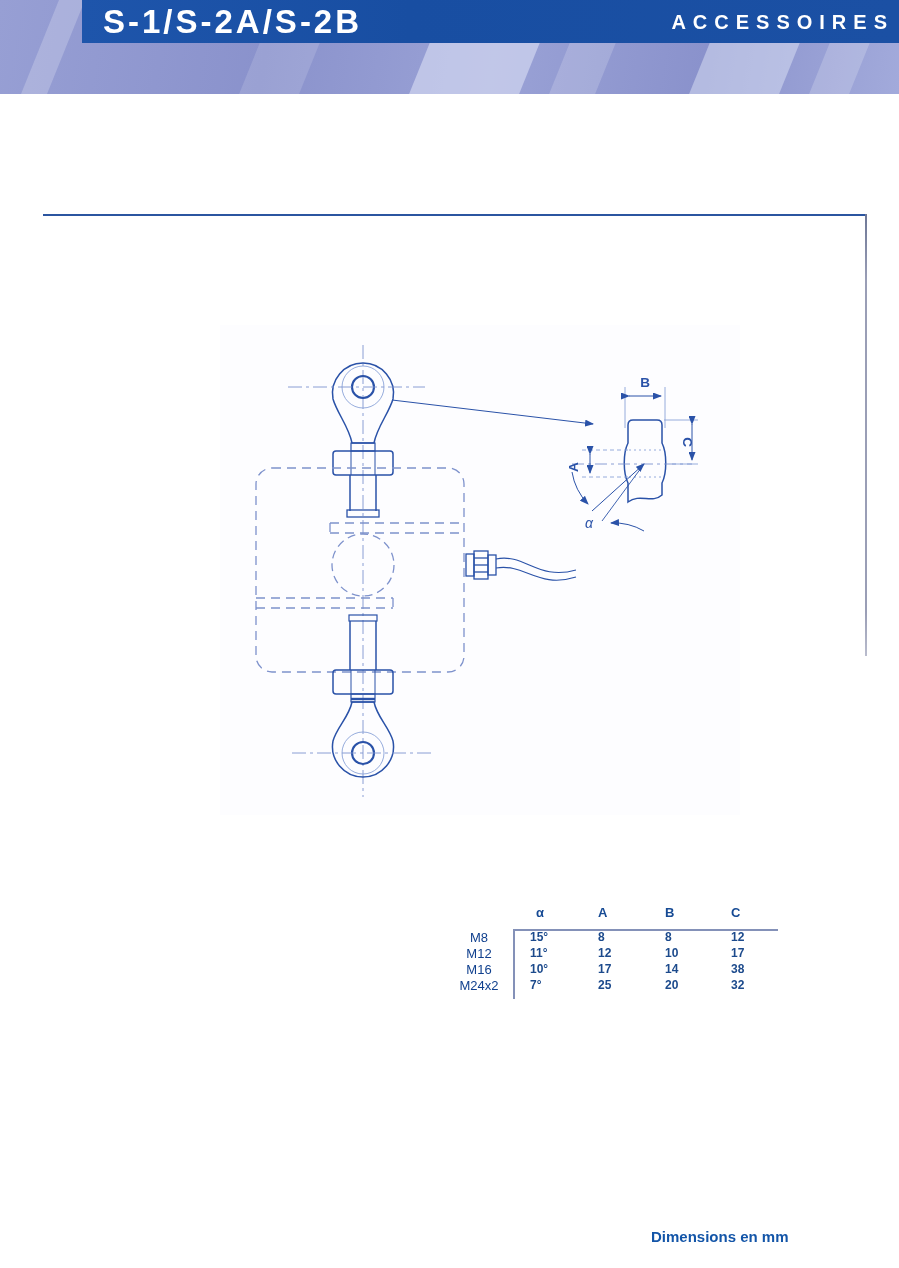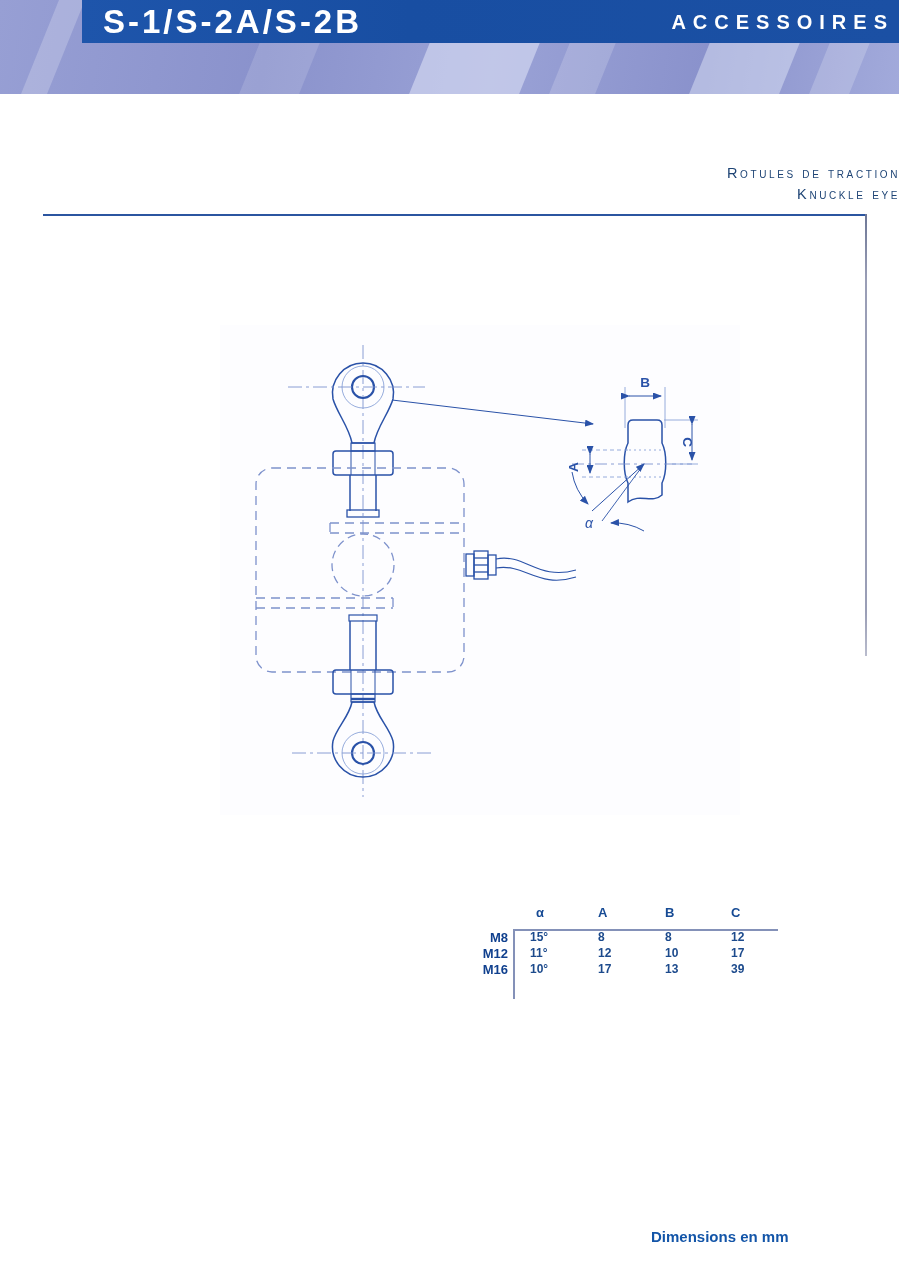--- a/index.html
+++ b/index.html
@@ -37,21 +37,21 @@
   
   .drawing{position:absolute;left:220px;top:325px;width:520px;height:490px;background:#fdfdff;}
   .drawing text{font-family:"Liberation Sans",sans-serif;font-size:13.5px;font-weight:bold;fill:#2a52a8;}
   .drawing text.greek{font-style:italic;font-weight:normal;font-size:14px;}
 
   
   .tbl{position:absolute;left:450px;top:905px;width:345px;color:#164a94;}
   .trow{display:grid;grid-template-columns:58px 22px 68px 67px 66px 1fr;align-items:center;height:16px;}
   .trow.head{height:24px;align-items:start;}
   .cell{font-size:12px;font-weight:600;color:#1c4a8c;}
-  .lbl{font-size:13px;font-weight:bold;color:#10408e;text-align:right;}
+  .lbl{font-size:13px;font-weight:normal;color:#10408e;text-align:center;}
   .hcell{font-size:13px;font-weight:bold;color:#164a94;}
   .pad6{padding-left:6px;}
   .tbl .hline{position:absolute;left:63px;top:24px;width:265px;height:2px;background:#8491b8;}
   .tbl .vline{position:absolute;left:63px;top:24px;width:2px;height:70px;background:#8491b8;}
 
   
   .footnote{position:absolute;left:651px;top:1228px;font-size:15px;font-weight:bold;color:#1355a8;}
 </style>
 </head>
 <body>
@@ -64,24 +64,20 @@
     <div class="streak s3"></div>
     <div class="streak s4"></div>
     <div class="streak s5"></div>
     <div class="streak s6"></div>
   </div>
   <div class="bar">
     <span class="model">S-1/S-2A/S-2B</span>
     <span class="section">ACCESSOIRES</span>
   </div>
 
-  <div class="headings">
-    <div>Rotules de traction</div>
-    <div>Knuckle eye</div>
-  </div>
 
   <div class="hrule"></div>
   <div class="vrule"></div>
 
   <svg class="drawing" viewBox="0 0 520 490" xmlns="http://www.w3.org/2000/svg">
     <defs>
       <marker id="ma" markerWidth="9" markerHeight="7" refX="8" refY="3.5" orient="auto">
         <path d="M0,0 L9,3.5 L0,7 Z" fill="#2a52a8"></path>
       </marker>
     </defs>
@@ -198,20 +194,28 @@
       <div class="cell">11°</div>
       <div class="cell">12</div>
       <div class="cell">10</div>
       <div class="cell">17</div>
     </div>
     <div class="trow">
       <div class="lbl">M16</div>
         <div></div>
       <div class="cell">10°</div>
       <div class="cell">17</div>
-      <div class="cell">13</div>
-      <div class="cell">39</div>
+      <div class="cell">14</div>
+      <div class="cell">38</div>
+    </div>
+    <div class="trow">
+      <div class="lbl">M24x2</div>
+        <div></div>
+      <div class="cell">7°</div>
+      <div class="cell">25</div>
+      <div class="cell">20</div>
+      <div class="cell">32</div>
     </div>
   </div>
 
   <div class="footnote">Dimensions en mm</div>
 
 </div>
 
 </body></html>

